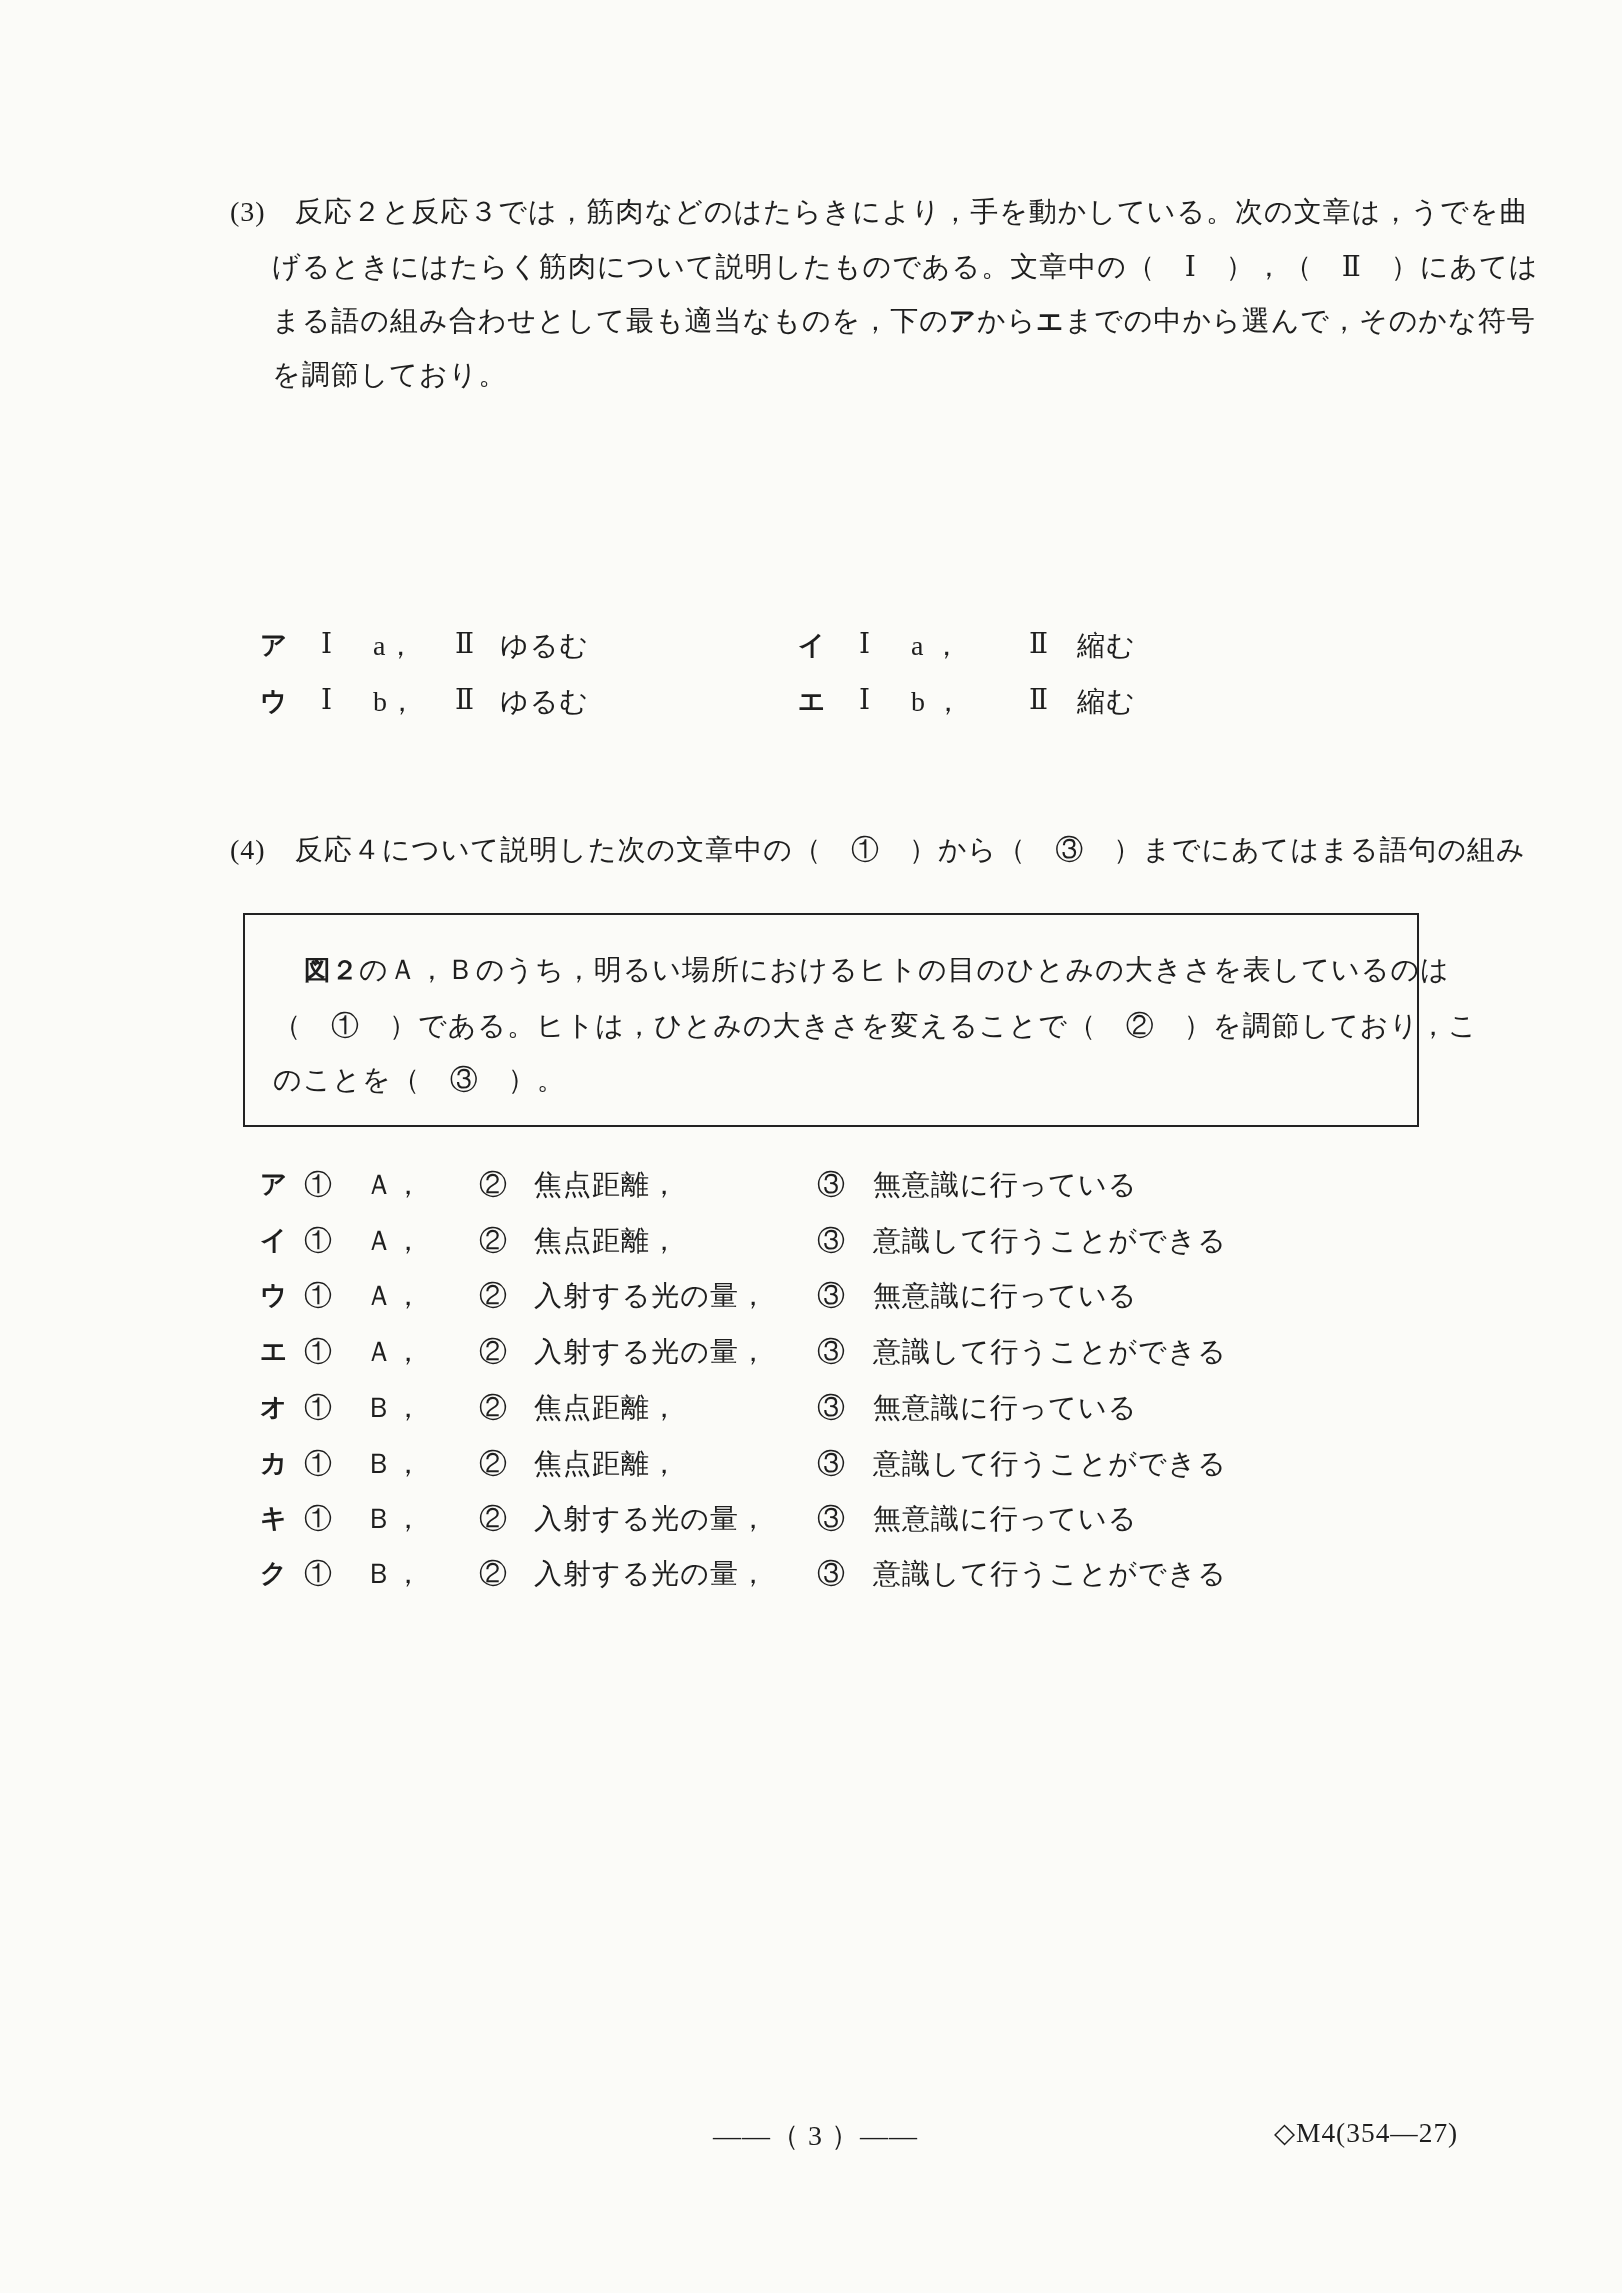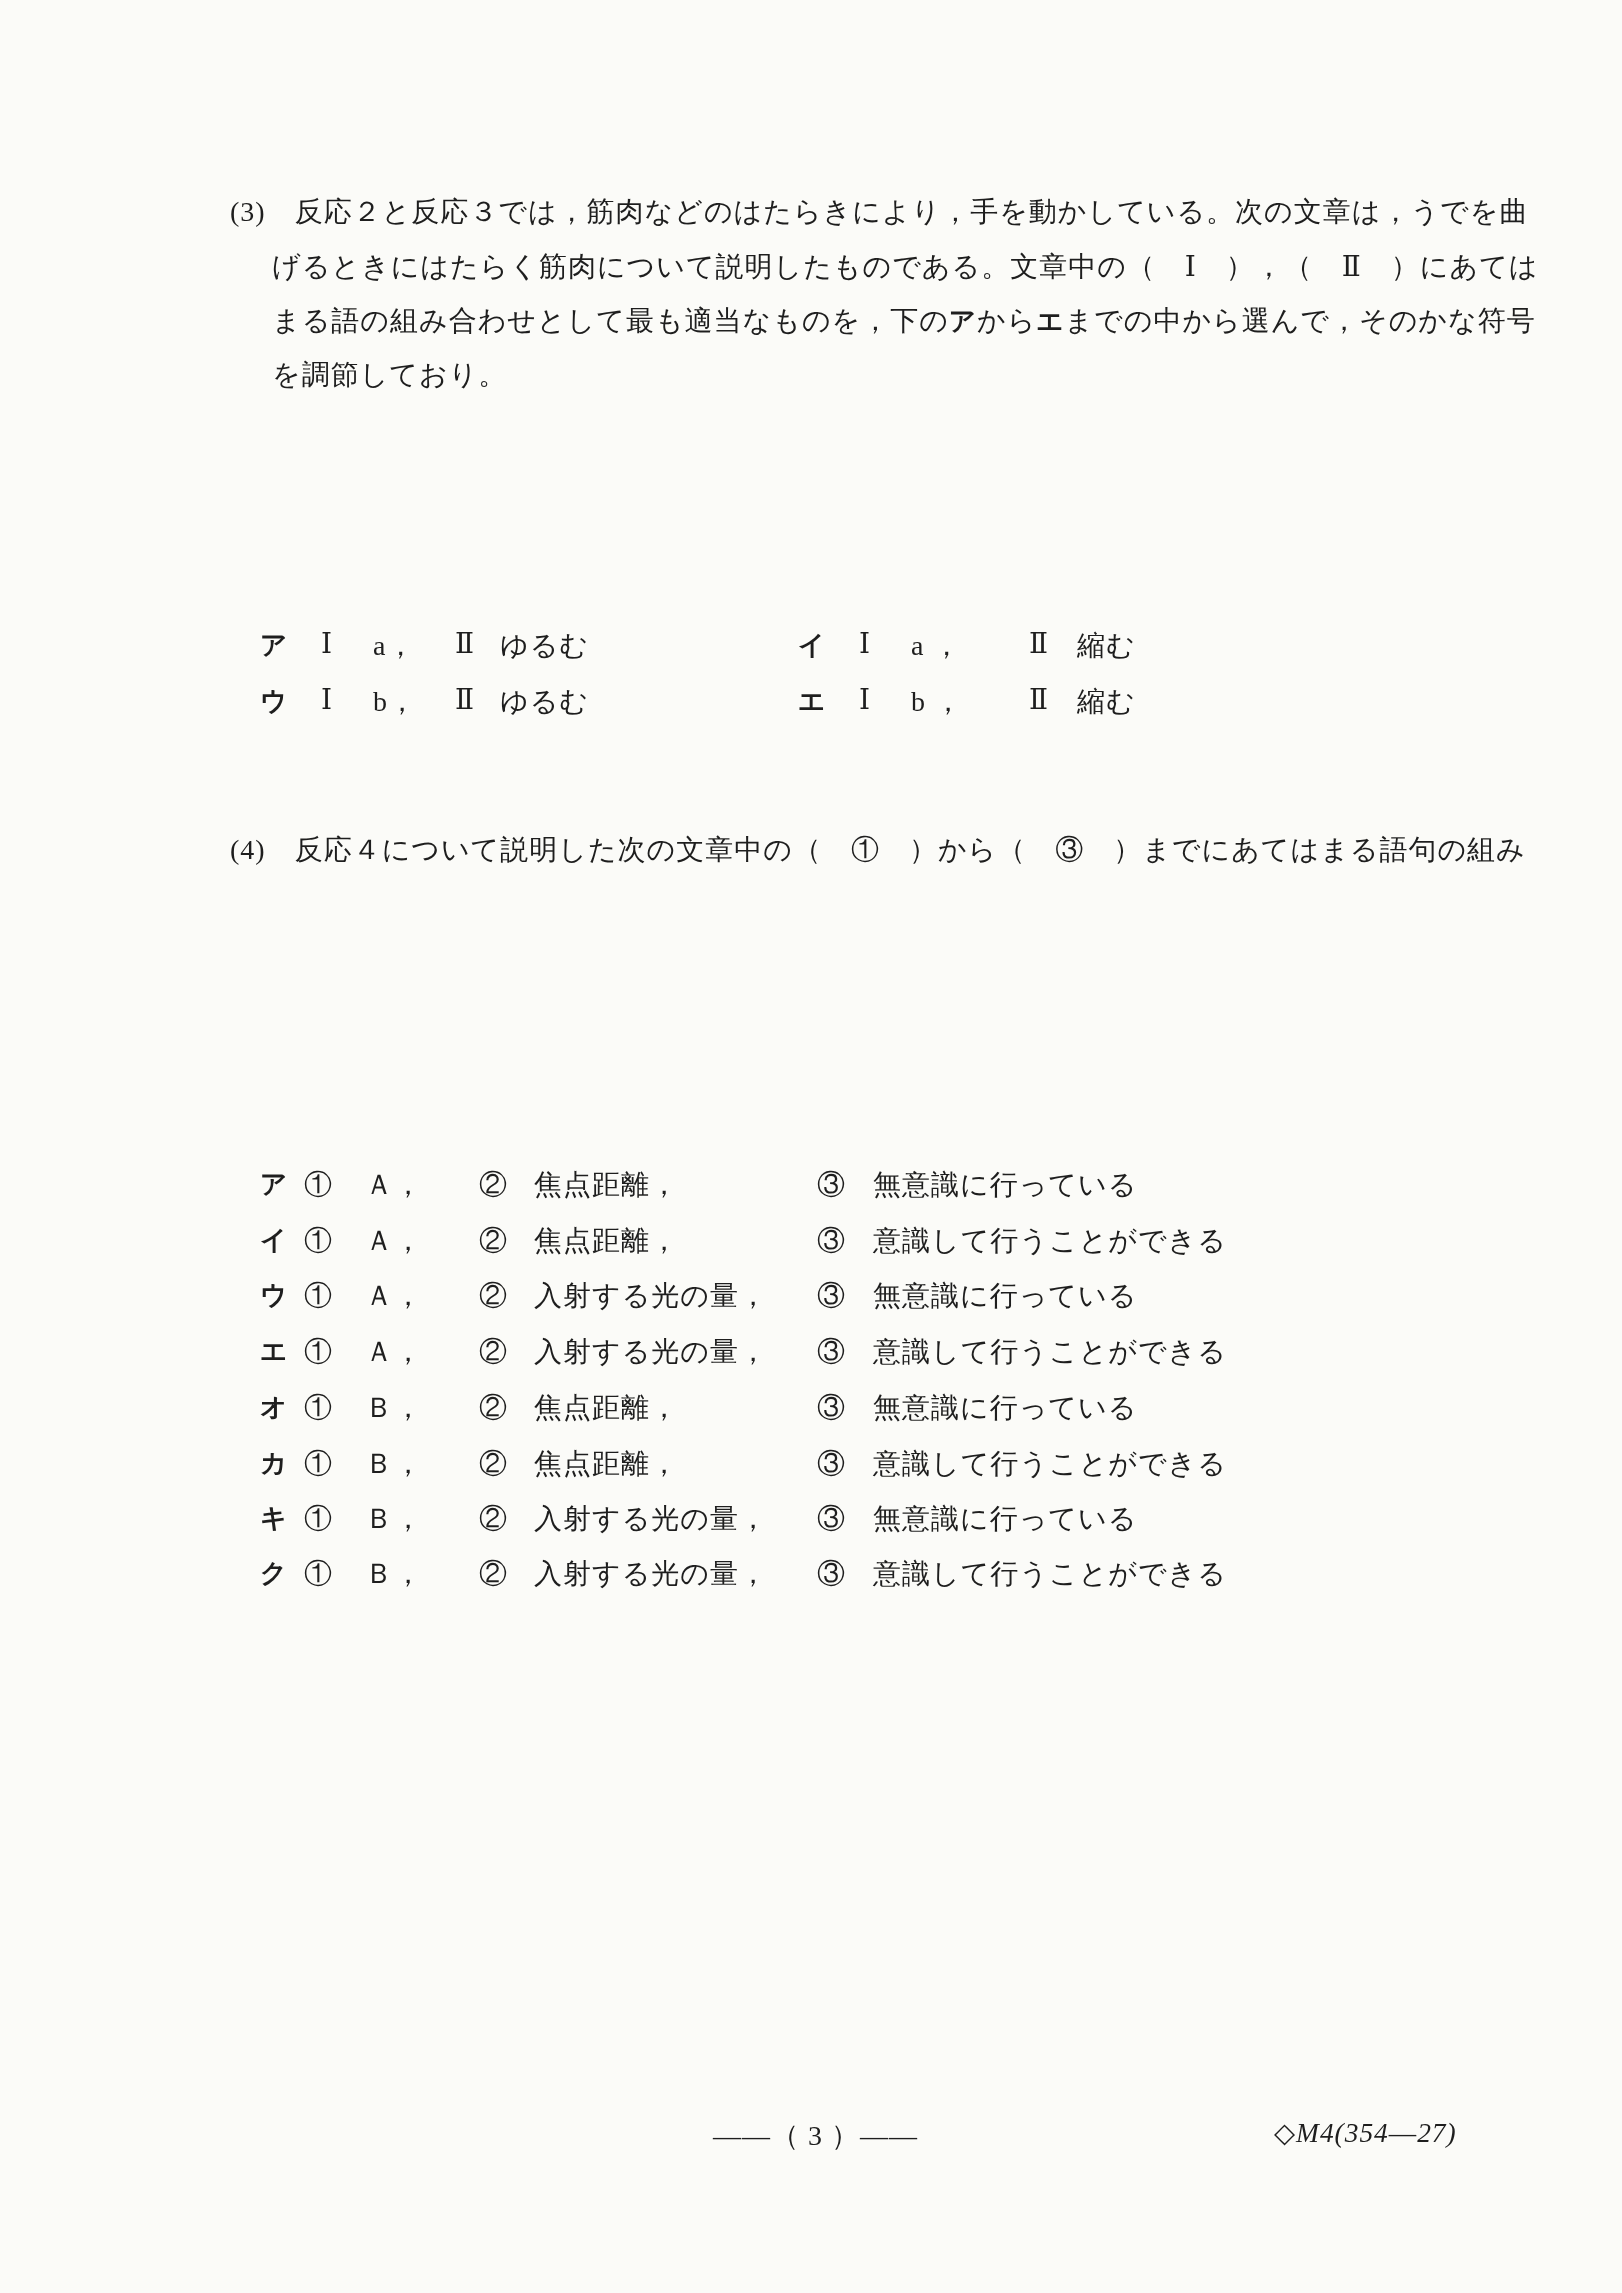--- a/index.html
+++ b/index.html
@@ -82,20 +82,25 @@
   </div>
   <div class="opt-row opt3" style="left:260px;top:683px;">
     <span class="kana">ウ</span><span class="num">Ⅰ</span><span class="val1">b，</span><span class="num2">Ⅱ</span><span>ゆるむ</span>
   </div>
   <div class="opt-row opt3 g2" style="left:798px;top:683px;">
     <span class="kana">エ</span><span class="num">Ⅰ</span><span class="val1">b ，</span><span class="num2">Ⅱ</span><span>縮む</span>
   </div>
 
   <div class="line" style="left:230px;top:834px;"><span>(4)　反応４について説明した次の文章中の（　①　）から（　③　）までにあてはまる語句の組み</span></div>
 
+  <div class="statement-box" style="top:913px;height:210px;">
+    <div class="line" style="left:59px;top:39px;"><span class="b">図２</span><span>のＡ，Ｂのうち，明るい場所におけるヒトの目のひとみの大きさを表しているのは</span></div>
+    <div class="line" style="left:28px;top:95px;"><span>（　①　）である。ヒトは，ひとみの大きさを変えることで（　②　）を調節しており，こ</span></div>
+    <div class="line" style="left:28px;top:149px;"><span>のことを（　③　）。</span></div>
+  </div>
 
   <div class="opt-row opt4" style="left:260px;top:1166px;">
     <span class="kana">ア</span><span class="c1">①</span><span class="letter">Ａ，</span><span class="c2">②</span><span class="term">焦点距離，</span><span class="c3">③</span><span>無意識に行っている</span>
   </div>
   <div class="opt-row opt4" style="left:260px;top:1222px;">
     <span class="kana">イ</span><span class="c1">①</span><span class="letter">Ａ，</span><span class="c2">②</span><span class="term">焦点距離，</span><span class="c3">③</span><span>意識して行うことができる</span>
   </div>
   <div class="opt-row opt4" style="left:260px;top:1277px;">
     <span class="kana">ウ</span><span class="c1">①</span><span class="letter">Ａ，</span><span class="c2">②</span><span class="term">入射する光の量，</span><span class="c3">③</span><span>無意識に行っている</span>
   </div>
@@ -109,16 +114,16 @@
     <span class="kana">カ</span><span class="c1">①</span><span class="letter">Ｂ，</span><span class="c2">②</span><span class="term">焦点距離，</span><span class="c3">③</span><span>意識して行うことができる</span>
   </div>
   <div class="opt-row opt4" style="left:260px;top:1500px;">
     <span class="kana">キ</span><span class="c1">①</span><span class="letter">Ｂ，</span><span class="c2">②</span><span class="term">入射する光の量，</span><span class="c3">③</span><span>無意識に行っている</span>
   </div>
   <div class="opt-row opt4" style="left:260px;top:1555px;">
     <span class="kana">ク</span><span class="c1">①</span><span class="letter">Ｂ，</span><span class="c2">②</span><span class="term">入射する光の量，</span><span class="c3">③</span><span>意識して行うことができる</span>
   </div>
 
   <div class="footer-text" style="left:713px;top:2117px;">――（ 3 ）――</div>
-  <div class="footer-text" style="left:1274px;top:2117px;font-size:27.4px;font-style:italic;">◇M4(354―27)</div>
+  <div class="footer-text" style="left:1274px;top:2117px;font-size:27.4px;">◇M4(354―27)</div>
 
 </div>
 
 
 </body></html>

